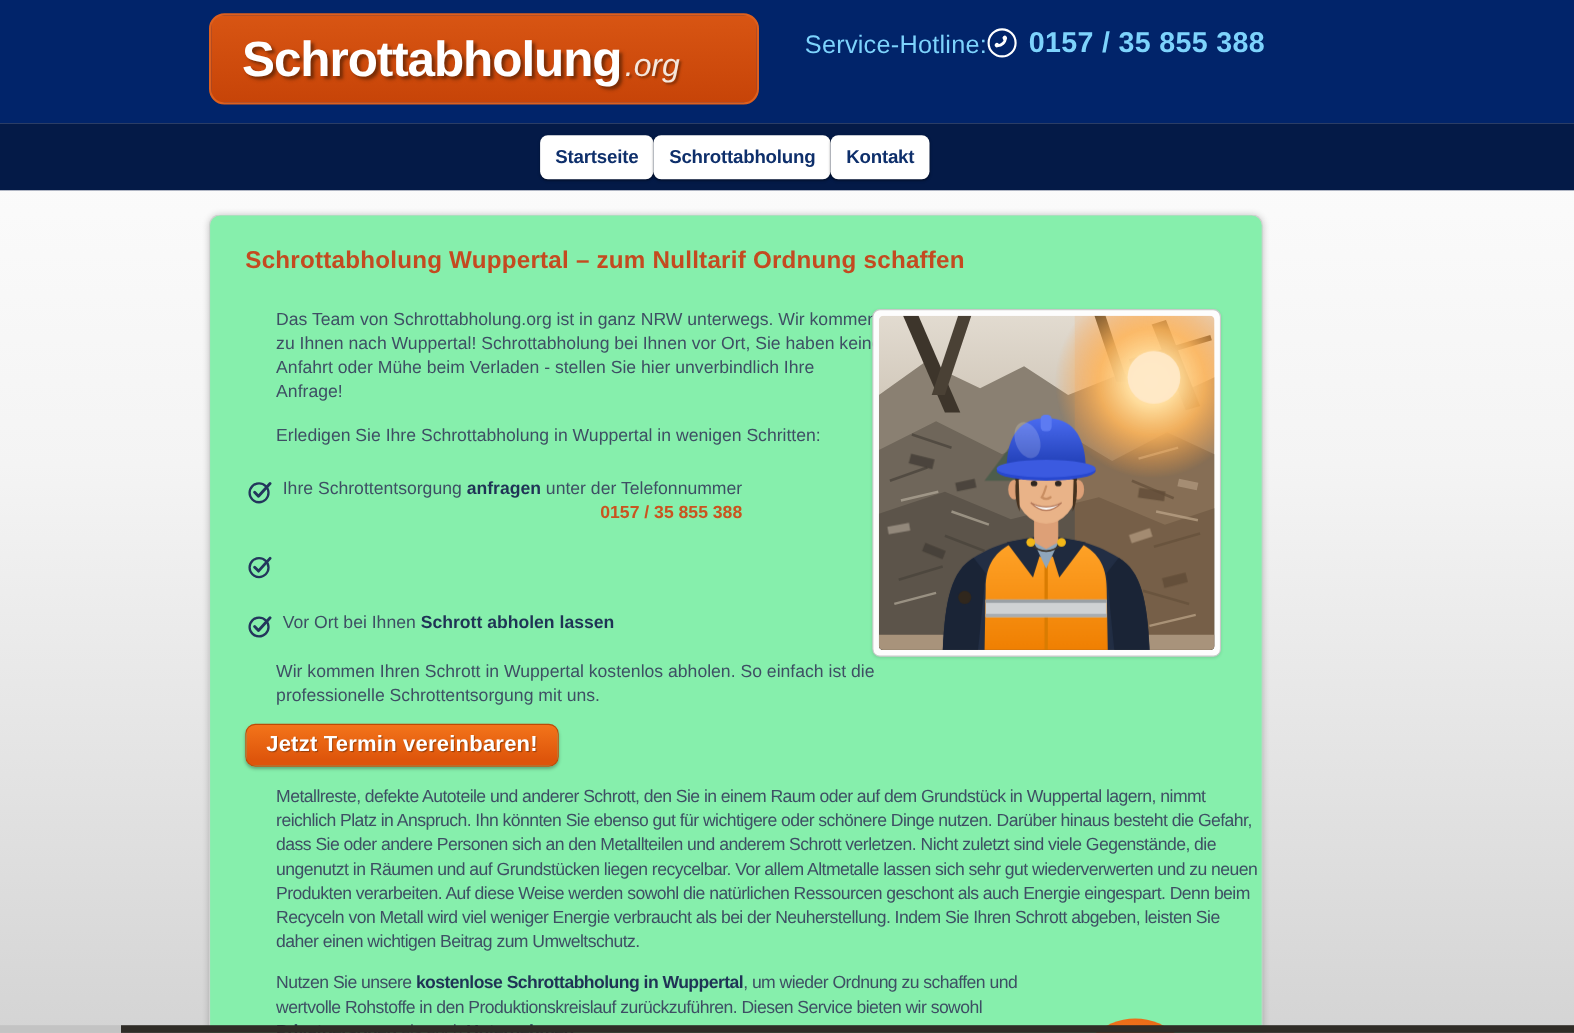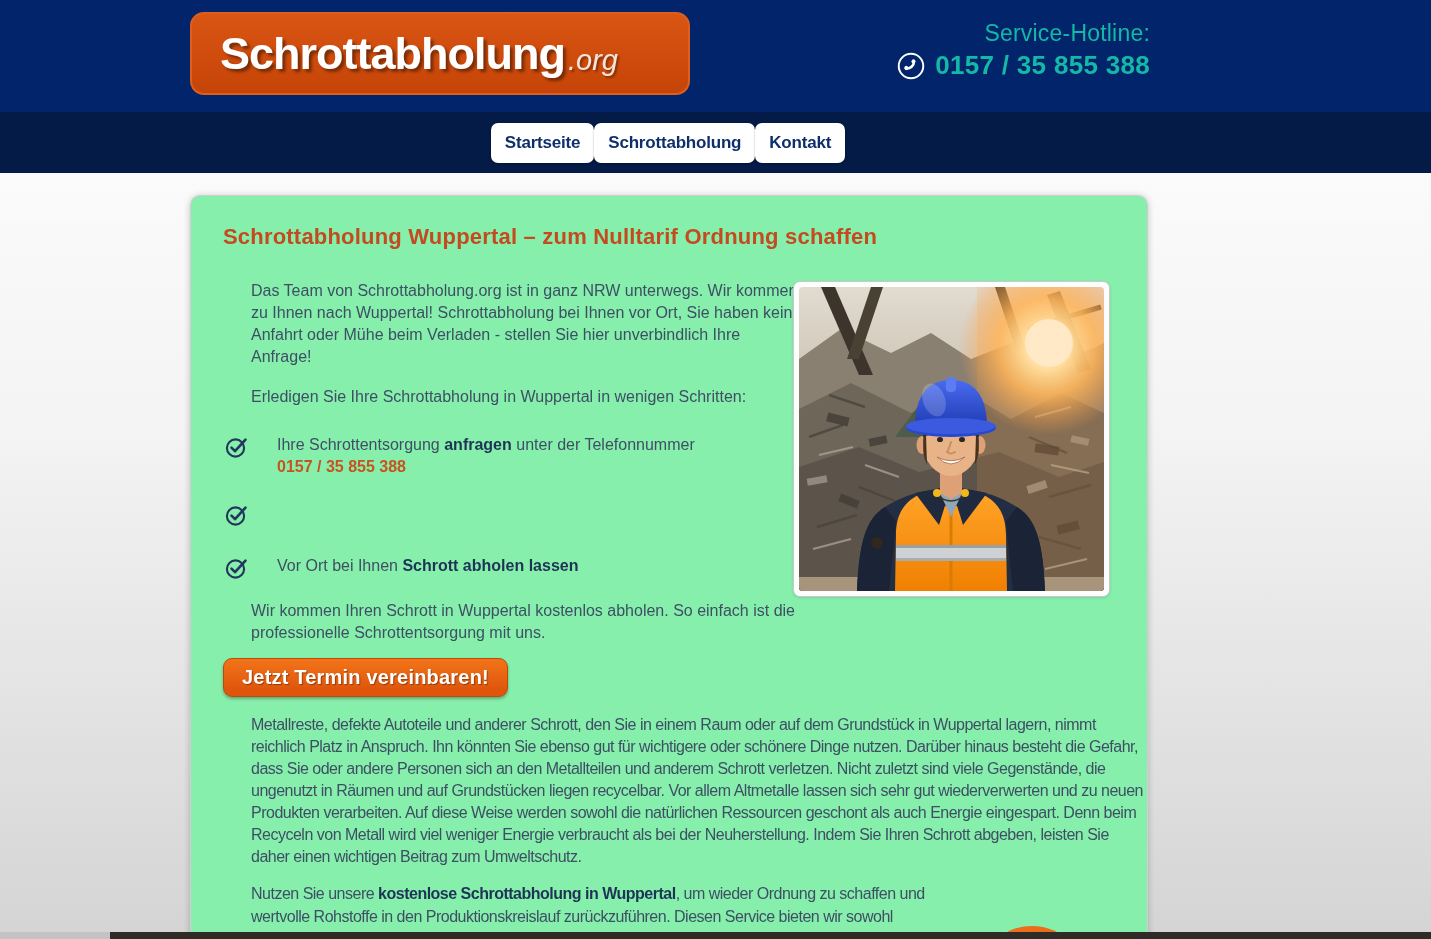--- a/index.html
+++ b/index.html
@@ -28,22 +28,22 @@
     text-shadow: 3px 3px 3px rgba(50, 20, 0, 0.55);
   }
   .logo-tld {
     color: #f4e6dc; font-size: 29px; font-weight: normal; margin-left: 3px;
     align-self: center; padding-top: 14px;
     text-shadow: 2px 2px 2px rgba(50, 20, 0, 0.45);
     font-style: italic;
   }
   .hotline {
     position: absolute; top: 20px; right: 281px;
-    display: flex; flex-direction: column; align-items: flex-end;
-    color: #14b8a6;
+    display: flex; flex-direction: row; align-items: flex-end;
+    color: #7dd3fc;
   }
   .hotline-label { font-size: 23px; letter-spacing: 0.2px; }
   .hotline-number-row { display: flex; align-items: center; gap: 10px; margin-top: 3px; }
   .hotline-number { font-size: 26px; font-weight: bold; letter-spacing: 0.3px; cursor: pointer; }
   .phone-icon svg { display: block; }
 
   
   .nav-bar {
     position: absolute; top: 112px; left: 0; width: 1431px; height: 61px;
     background: #041a47;
@@ -73,21 +73,21 @@
     color: #c44a20; font-size: 22px; font-weight: bold; letter-spacing: 0.2px;
   }
   .para {
     color: #3e4f64; font-size: 16px; line-height: 22px; margin-left: 28px;
   }
   .intro-paragraph { position: absolute; left: 32px; top: 84px; width: 552px; }
   .steps-intro     { position: absolute; left: 32px; top: 190px; width: 560px; }
   .para b, .list-text b { color: #1f3355; }
 
   .checklist { position: absolute; left: 34px; top: 238px; width: 565px; }
-  .checklist-item { display: flex; gap: 28px; margin-bottom: 24px; }
+  .checklist-item { display: flex; gap: 8px; margin-bottom: 24px; text-align: right; }
   .check-icon { flex: 0 0 24px; padding-top: 1px; }
   .list-text { color: #3e4f64; font-size: 16px; line-height: 22px; }
   .list-phone { color: #c9531f; font-weight: bold; margin-top: 0; cursor: pointer; }
 
   .summary-paragraph { position: absolute; left: 32px; top: 404px; width: 560px; }
 
   .cta-button {
     position: absolute; left: 32px; top: 462px; height: 39px;
     display: inline-flex; align-items: center;
     padding: 0 18px;

